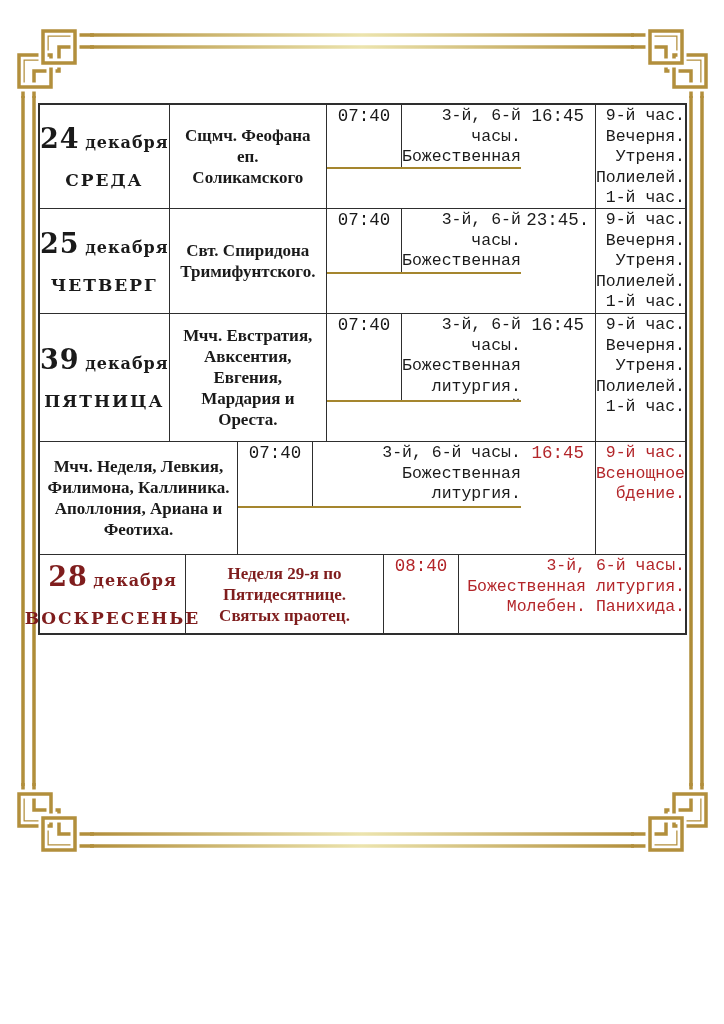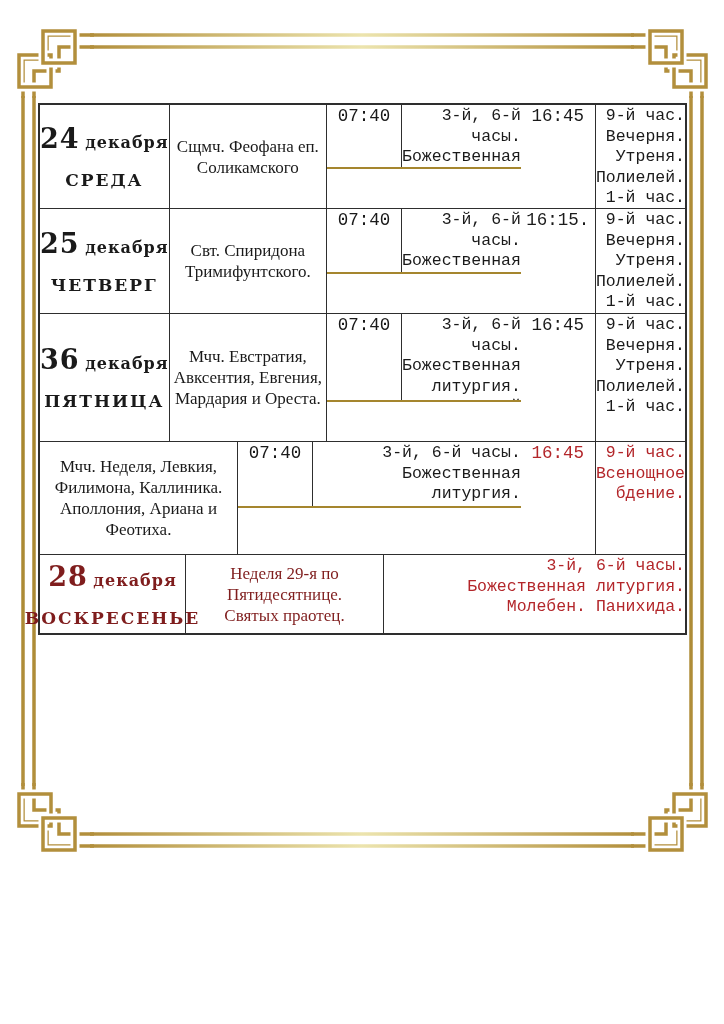--- a/index.html
+++ b/index.html
@@ -26,21 +26,21 @@
     text-align:center;
     font-family:"DejaVu Serif","Liberation Serif",serif;font-weight:bold;
   }
   .date-line{white-space:nowrap;}
   .date-num{font-size:27px;letter-spacing:1px;}
   .date-month{font-size:16px;letter-spacing:1px;}
   .weekday{font-size:17px;letter-spacing:2px;white-space:nowrap;margin-top:16px;}
   .saint-cell{
     width:198px;border-right:1.5px solid #2e2e2e;
     display:flex;align-items:center;justify-content:center;text-align:center;
-    font-size:17px;line-height:21px;white-space:pre-line;padding:0 3px;
+    font-size:17px;line-height:21px;white-space:pre-line;padding:0 3px;font-weight:bold;
   }
   .services{flex:1;display:flex;font-family:Liberation Mono, monospace;}
   .service{display:flex;box-sizing:border-box;}
   .service.has-sep{border-bottom:2.5px solid #a5862e;}
   .r1 .svc-m{height:64px}.r2 .svc-m{height:65px}.r3 .svc-m{height:88px}.r4 .svc-m{height:66px}
   .svc-e{flex:1;}
   .time-cell{
     width:75px;border-right:1.5px solid #2e2e2e;box-sizing:border-box;
     text-align:center;font-size:17.5px;padding-top:1px;
   }
@@ -130,31 +130,31 @@
     <div class="cell saint-cell">Свт. Спиридона
 Тримифунтского.</div>
     <div class="services">
       <div class="service svc-m has-sep">
         <div class="cell time-cell">07:40</div>
         <div class="cell desc-cell">3-й, 6-й часы.
 Божественная литургия.
 Молебен, Панихида.</div>
       </div>
       <div class="service svc-e">
-        <div class="cell time-cell">16:15.</div>
+        <div class="cell time-cell">23:45.</div>
         <div class="cell desc-cell">9-й час. Вечерня. Утреня.
 Полиелей. 1-й час.</div>
       </div>
     </div>
   </div>
 
   <div class="day-row r3">
     <div class="cell date-cell">
       <div class="date-line">
-        <span class="date-num">36</span>
+        <span class="date-num">39</span>
         <span class="date-month">декабря</span>
       </div>
       <div class="weekday">ПЯТНИЦА</div>
     </div>
     <div class="cell saint-cell">Мчч. Евстратия,
 Авксентия, Евгения,
 Мардария и Ореста.</div>
     <div class="services">
       <div class="service svc-m has-sep">
         <div class="cell time-cell">07:40</div>
@@ -197,20 +197,21 @@
         <span class="date-num">28</span>
         <span class="date-month">декабря</span>
       </div>
       <div class="weekday">ВОСКРЕСЕНЬЕ</div>
     </div>
     <div class="cell saint-cell">Неделя 29-я по
 Пятидесятнице.
 Святых праотец.</div>
     <div class="services">
       <div class="service svc-e red-text">
+        <div class="cell time-cell">08:40</div>
         <div class="cell desc-cell">3-й, 6-й часы.
 Божественная литургия.
 Молебен. Панихида.</div>
       </div>
     </div>
   </div>
 
 </div>
 
 </body></html>

